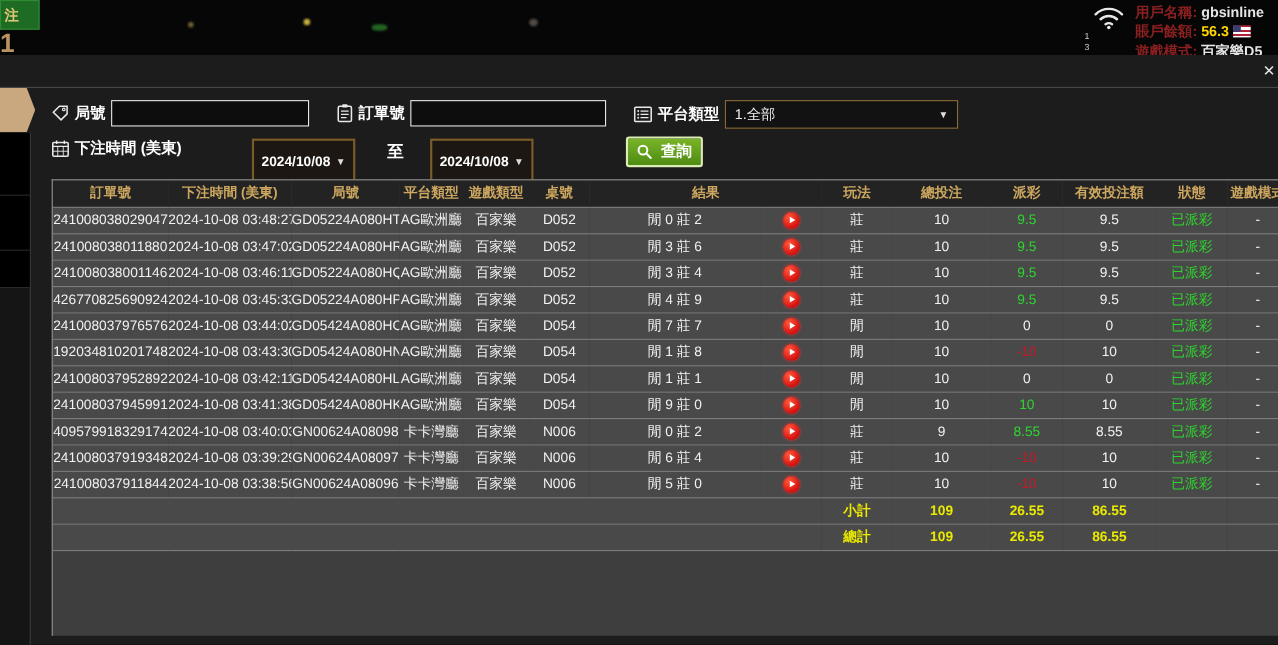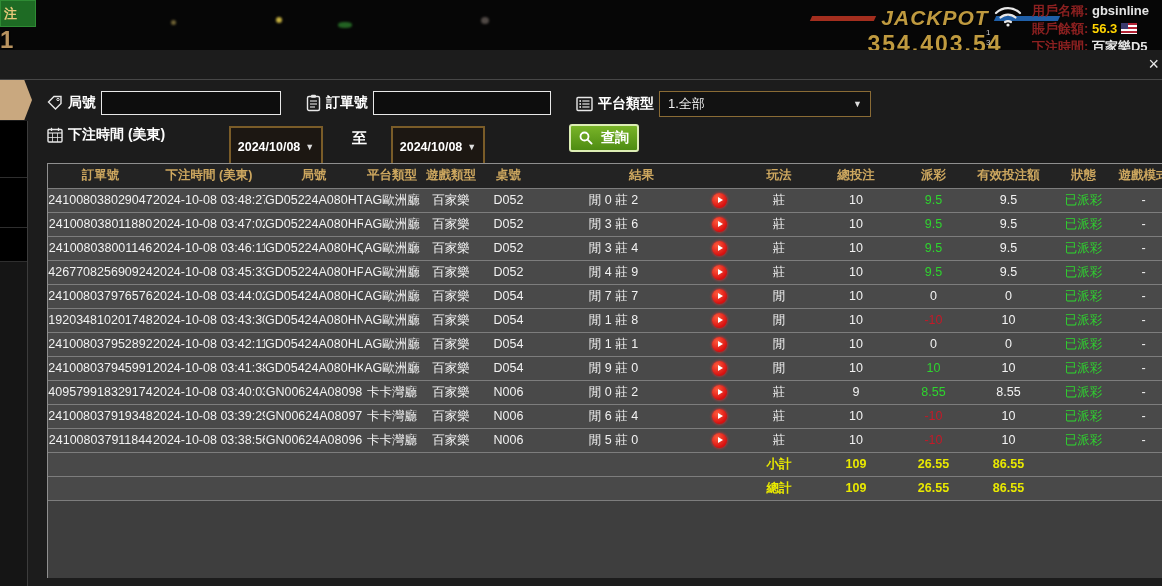--- a/index.html
+++ b/index.html
@@ -82,28 +82,20 @@
 
 <div class="top-strip">
   <div class="bet-tag"><span>注</span></div>
   <div class="bet-num">1</div>
 
   <span class="glow-dot" style="left:171px;top:20px;width:5px;height:5px;background:#8a7a40;opacity:.8;"></span>
   <span class="glow-dot" style="left:276px;top:17px;width:6px;height:6px;background:#c5b040;"></span>
   <span class="glow-dot" style="left:338px;top:22px;width:14px;height:6px;background:#2f8a2f;border-radius:40%;opacity:.7;"></span>
   <span class="glow-dot" style="left:481px;top:17px;width:8px;height:7px;background:#6f6560;opacity:.7;"></span>
 
-  <div class="jackpot-wrap">
-    <div class="jackpot-line">
-      <span class="jp-bar red"></span>
-      <span class="jackpot-label">JACKPOT</span>
-      <span class="jp-bar blue"></span>
-    </div>
-    <div class="jackpot-value">354,403.54</div>
-  </div>
 
   <div class="wifi">
     <svg width="30" height="24" viewBox="0 0 30 24">
       <g fill="none" stroke="#e8e8e8" stroke-width="2.2" stroke-linecap="round">
         <path d="M3 9 a17 17 0 0 1 24 0"></path>
         <path d="M7.5 13.5 a11 11 0 0 1 15 0"></path>
         <path d="M12 18 a5.5 5.5 0 0 1 6 0"></path>
       </g>
       <circle cx="15" cy="21" r="1.6" fill="#e8e8e8"></circle>
     </svg>
@@ -113,21 +105,21 @@
   <div class="user-info">
     <div class="ui-line">
       <span class="ui-label">用戶名稱:</span>
       <span class="ui-val white">gbsinline</span>
     </div>
     <div class="ui-line">
       <span class="ui-label">賬戶餘額:</span>
       <span class="ui-val gold">56.3</span><span class="us-flag"></span>
     </div>
     <div class="ui-line">
-      <span class="ui-label">下注時間:</span>
+      <span class="ui-label">遊戲模式:</span>
       <span class="ui-val white">百家樂D5</span>
     </div>
   </div>
 </div>
 
 <div class="panel">
   <div class="panel-header">
     <span class="close-btn">×</span>
   </div>
 

